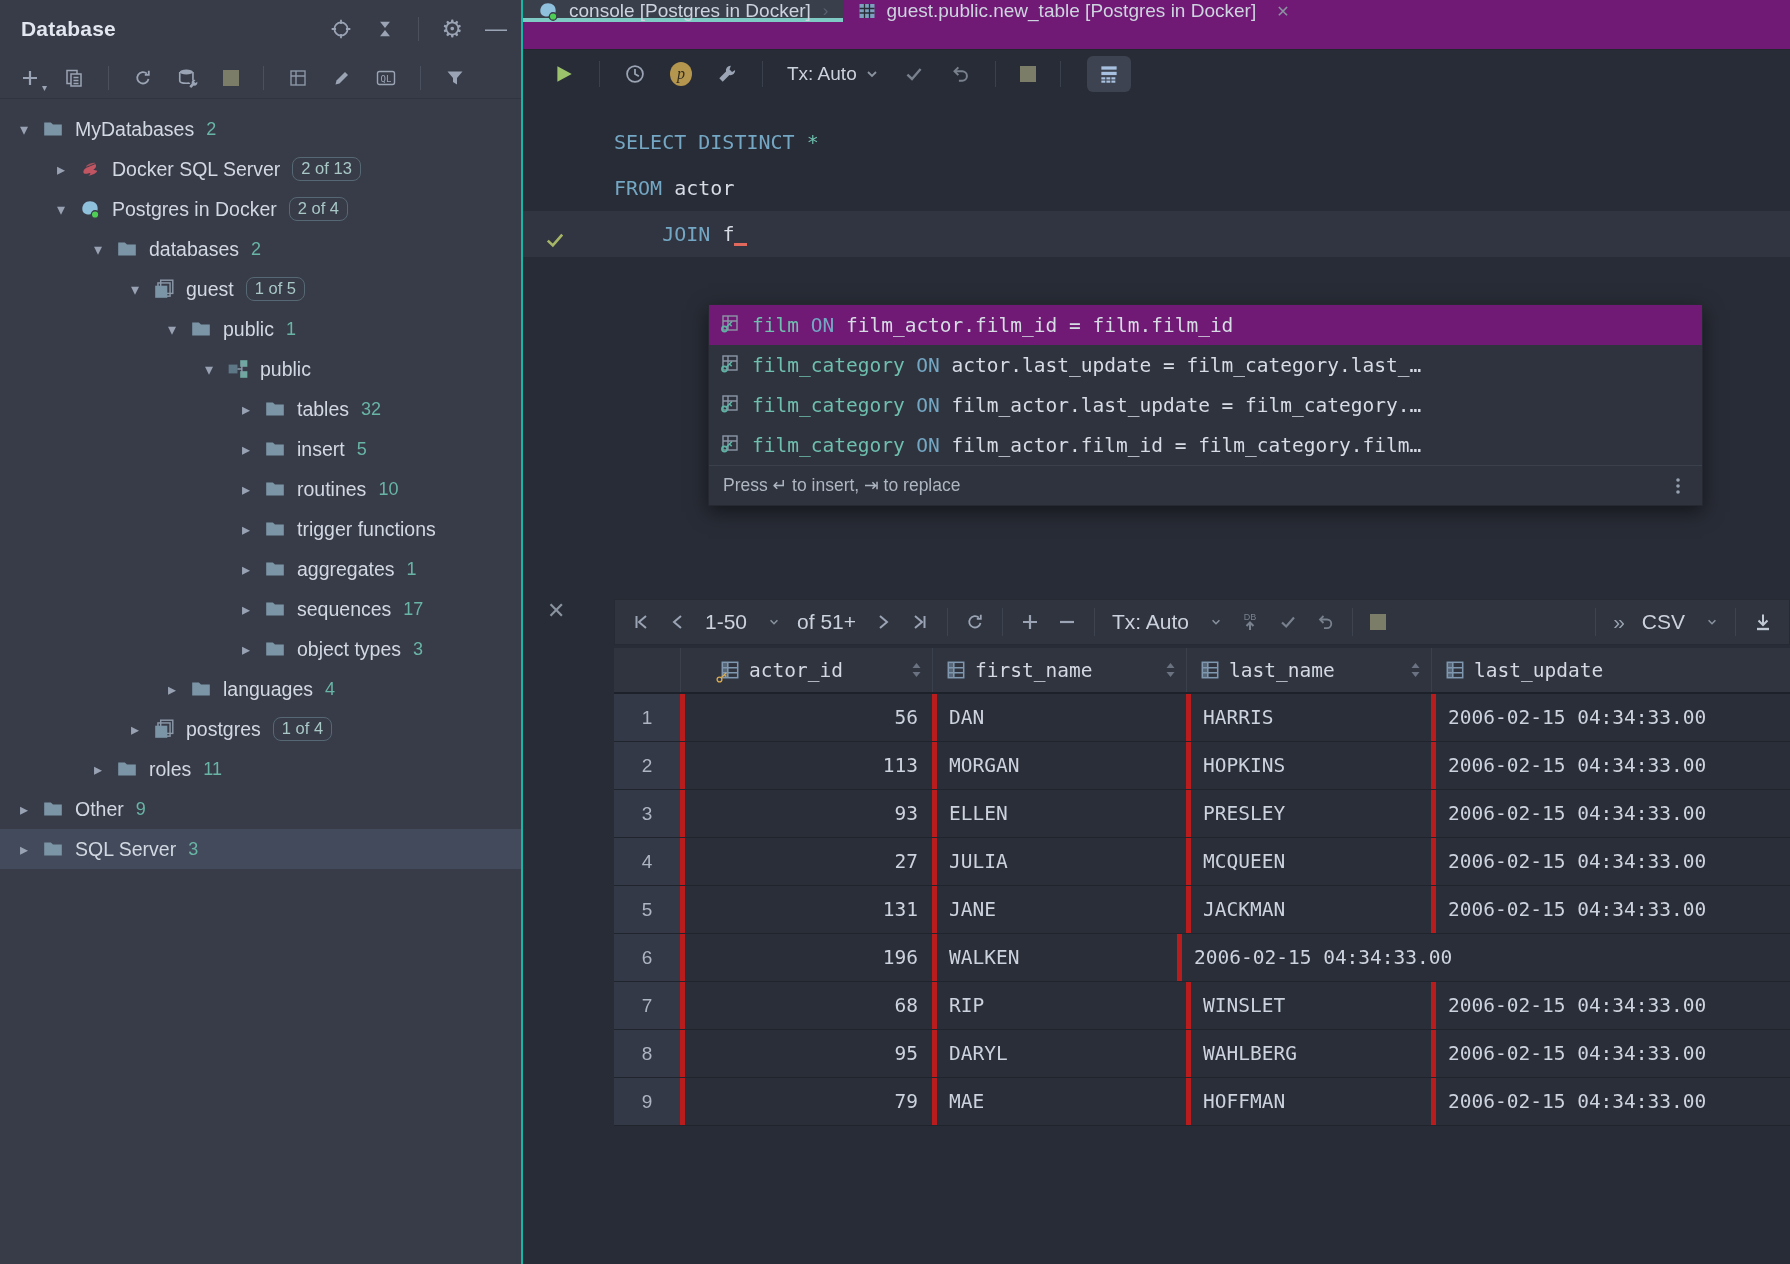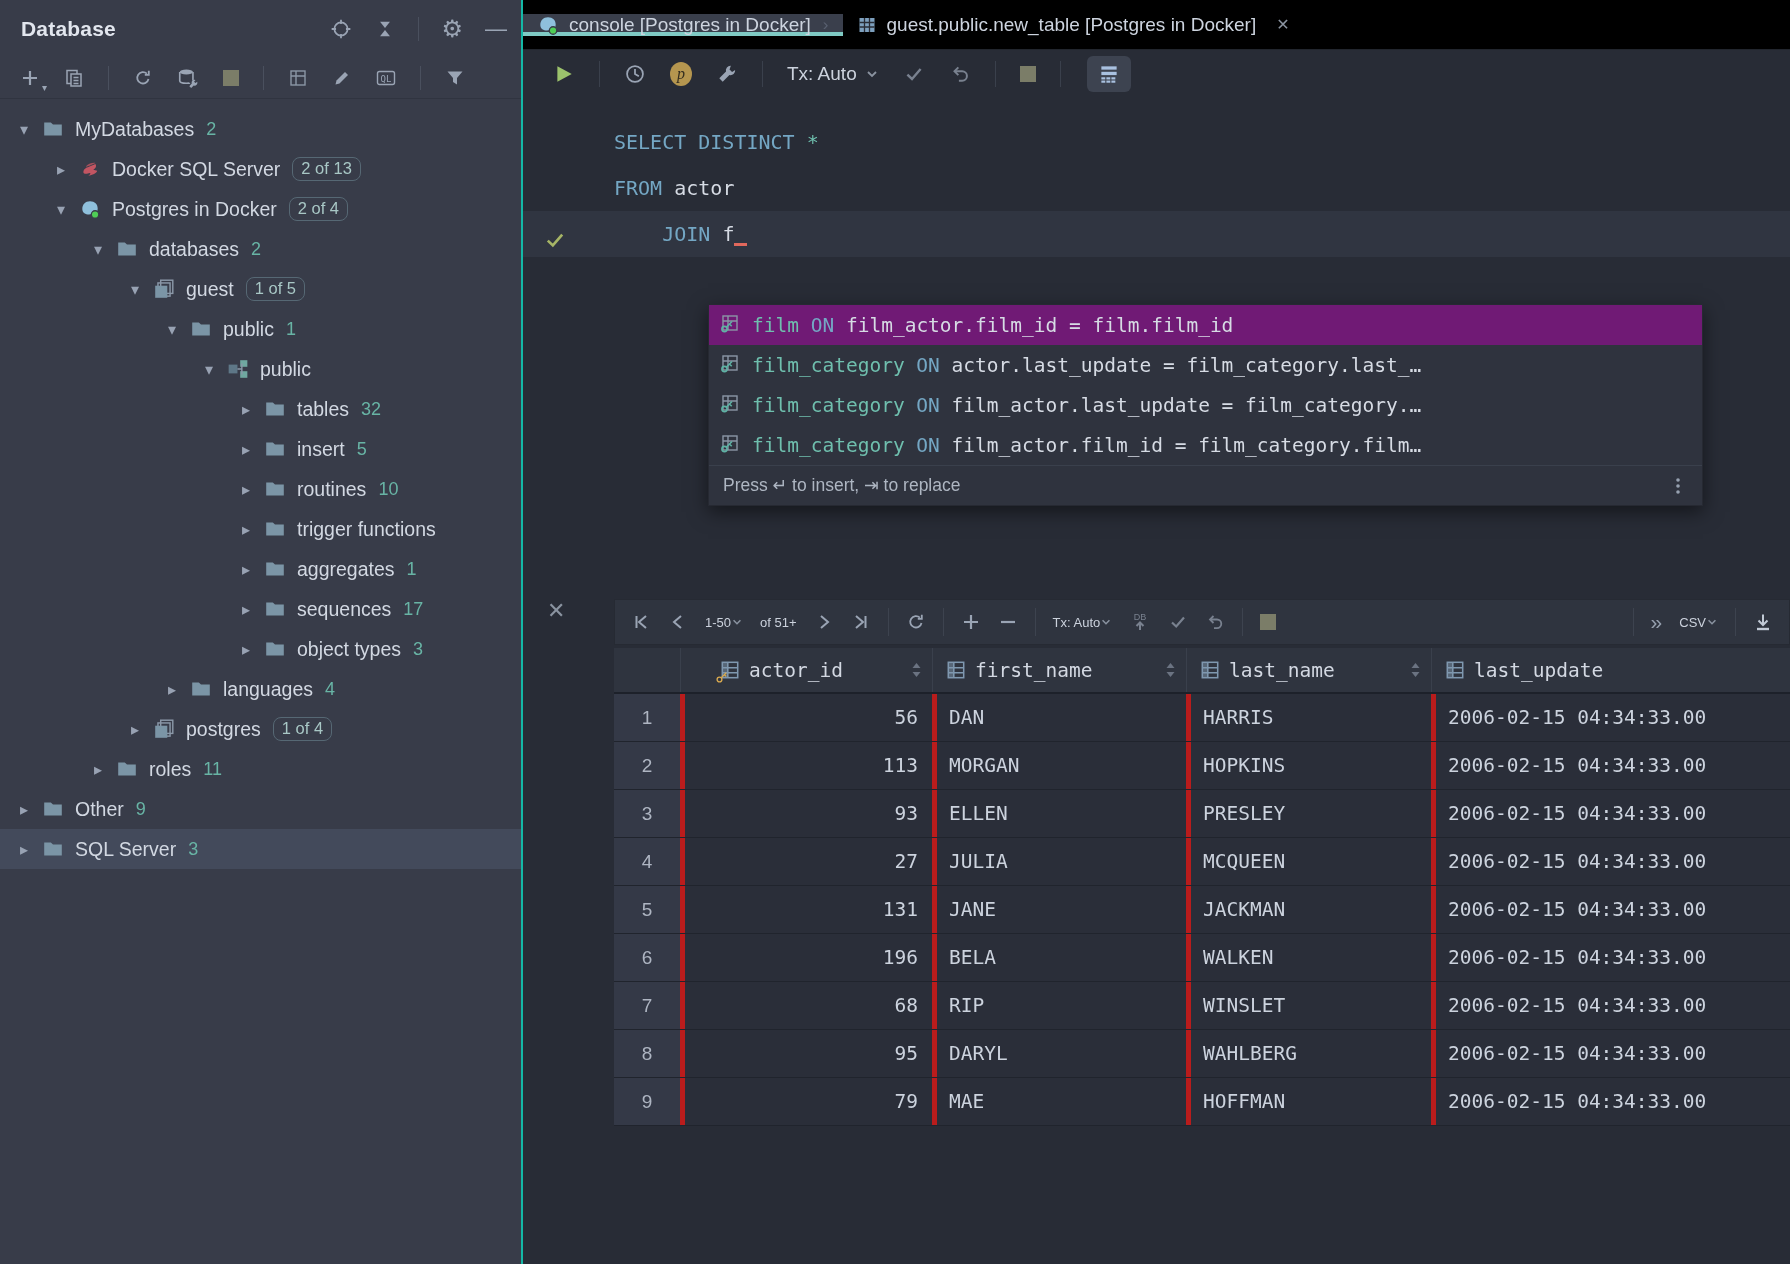--- a/index.html
+++ b/index.html
@@ -34,21 +34,21 @@
   .trow.selected{background:#434a5b}
   .arrow{width:28px;text-align:center;color:#98a2b3;font-size:16px;flex:0 0 28px}
   .ticon{width:30px;flex:0 0 30px;display:flex;justify-content:center}
   .ticon svg{width:22px;height:22px}
   .tlabel{margin-left:7px;color:#d2d8e2}
   .tcount{margin-left:12px;color:var(--count-teal);font-size:18px}
   .tbadge{margin-left:12px;border:1px solid #566874;border-radius:8px;padding:1px 8px 2px;font-size:16.5px;color:#a8c7c5}
 
   
   #main{position:absolute;left:523px;top:0;right:0;bottom:0;background:#282c36}
-  .tabbar{height:50px;display:flex;align-items:center;border-bottom:1px solid #22262e;background:#000000}
+  .tabbar{height:50px;display:flex;align-items:flex-start;border-bottom:1px solid #22262e;background:#701a75}
   .tab{display:flex;align-items:center;gap:10px;padding:0 14px;font-size:19px;color:#cdd4df}
   .tab.active{background:#3a3f4c;box-shadow:inset 0 -4px 0 var(--accent-teal)}
   .tab .tclose{color:#8a93a0;font-size:16px;margin-left:10px}
   .tab-chev{color:#596070;font-size:17px;align-self:center;margin-left:2px}
   .ed-toolbar{height:47px;display:flex;align-items:center;gap:24px;padding:0 0 0 30px}
   .ed-toolbar .vdiv{height:26px;background:#3a404c}
   .pbadge{width:22px;height:24px;border-radius:50%;background:var(--p-badge-gold);color:#332d1f;font-size:16px;font-style:italic;font-family:"Liberation Serif",serif;display:flex;align-items:center;justify-content:center}
   .txt-label{font-size:19px;color:#ccd2dd;display:flex;align-items:center;gap:8px}
   .chev{color:#8a93a0}
   .dim{color:#79818f}
@@ -69,21 +69,21 @@
   .citem.selected{background:#701a75}
   .cicon{width:24px;height:24px;margin-right:9px;flex:0 0 24px}
   .cicon svg{width:22px;height:22px}
   .popup-footer{height:40px;border-top:1px solid #3a404c;display:flex;align-items:center;padding:0 14px;color:#aeb6c2;font-size:17.5px}
   .kebab{margin-left:auto;color:#97a1b0}
 
   
   .res-close{position:absolute;left:24px;top:598px;color:#8a93a0;font-size:22px}
   .res-toolbar{position:absolute;left:91px;top:599px;right:0;height:46px;background:#2f343f;border:1px solid #262a33;display:flex;align-items:center;gap:17px;padding:0 16px;color:#97a1b0}
   .res-toolbar .vdiv{height:28px;background:#3d434f}
-  .res-label{font-size:13px;color:#ccd2dd;display:flex;align-items:center;gap:0}
+  .res-label{font-size:21px;color:#ccd2dd;display:flex;align-items:center;gap:21px}
   .spacer{flex:1}
   .chev2{font-size:21px;color:#97a1b0}
   
   .grid{position:absolute;left:91px;top:648px;right:0}
   .hrow,.drow{display:flex;align-items:stretch}
   .hrow{height:46px;background:#2f343f;border-bottom:2px solid #1d212a}
   .hcell{display:flex;align-items:center;border-left:1px solid #3a404c;padding:0 10px 0 12px;font-size:19.5px;color:#d3d8e2;font-family:"DejaVu Sans Mono",monospace}
   .hcell.firstcol{padding-left:38px}
   .hgut{width:66px;flex:0 0 66px;border-left:none}
   .hicon{position:relative;margin-right:8px;width:22px;height:22px;flex:0 0 22px}
@@ -846,21 +846,20 @@
       <div class="drow">
         <span class="cell gut">5</span>
         <span class="cell c1 mono">131</span>
         <span class="cell c2 mono">JANE</span>
         <span class="cell c3 mono">JACKMAN</span>
         <span class="cell c4 mono">2006-02-15 04:34:33.00</span>
       </div>
       <div class="drow">
         <span class="cell gut">6</span>
         <span class="cell c1 mono">196</span>
-        <span class="cell c2 mono">BELA</span>
         <span class="cell c3 mono">WALKEN</span>
         <span class="cell c4 mono">2006-02-15 04:34:33.00</span>
       </div>
       <div class="drow">
         <span class="cell gut">7</span>
         <span class="cell c1 mono">68</span>
         <span class="cell c2 mono">RIP</span>
         <span class="cell c3 mono">WINSLET</span>
         <span class="cell c4 mono">2006-02-15 04:34:33.00</span>
       </div>

